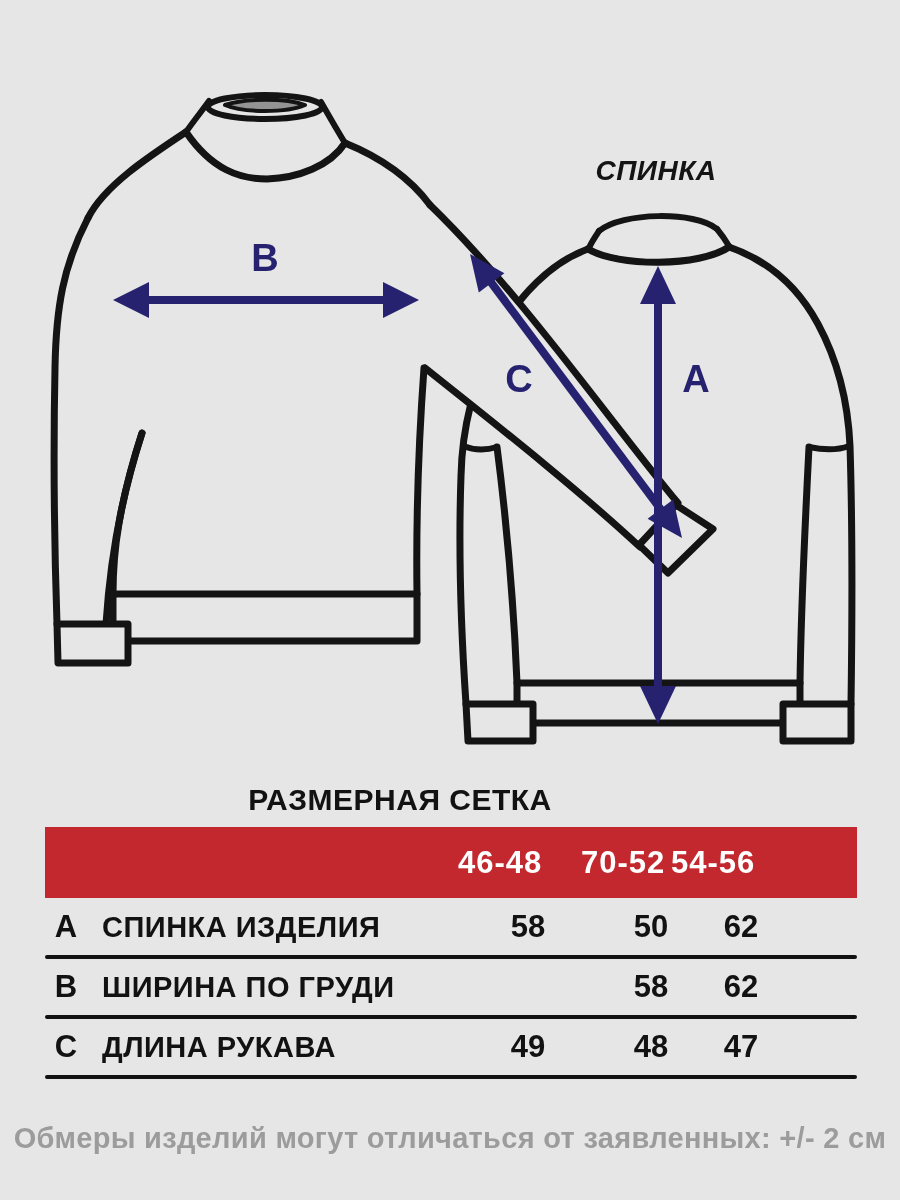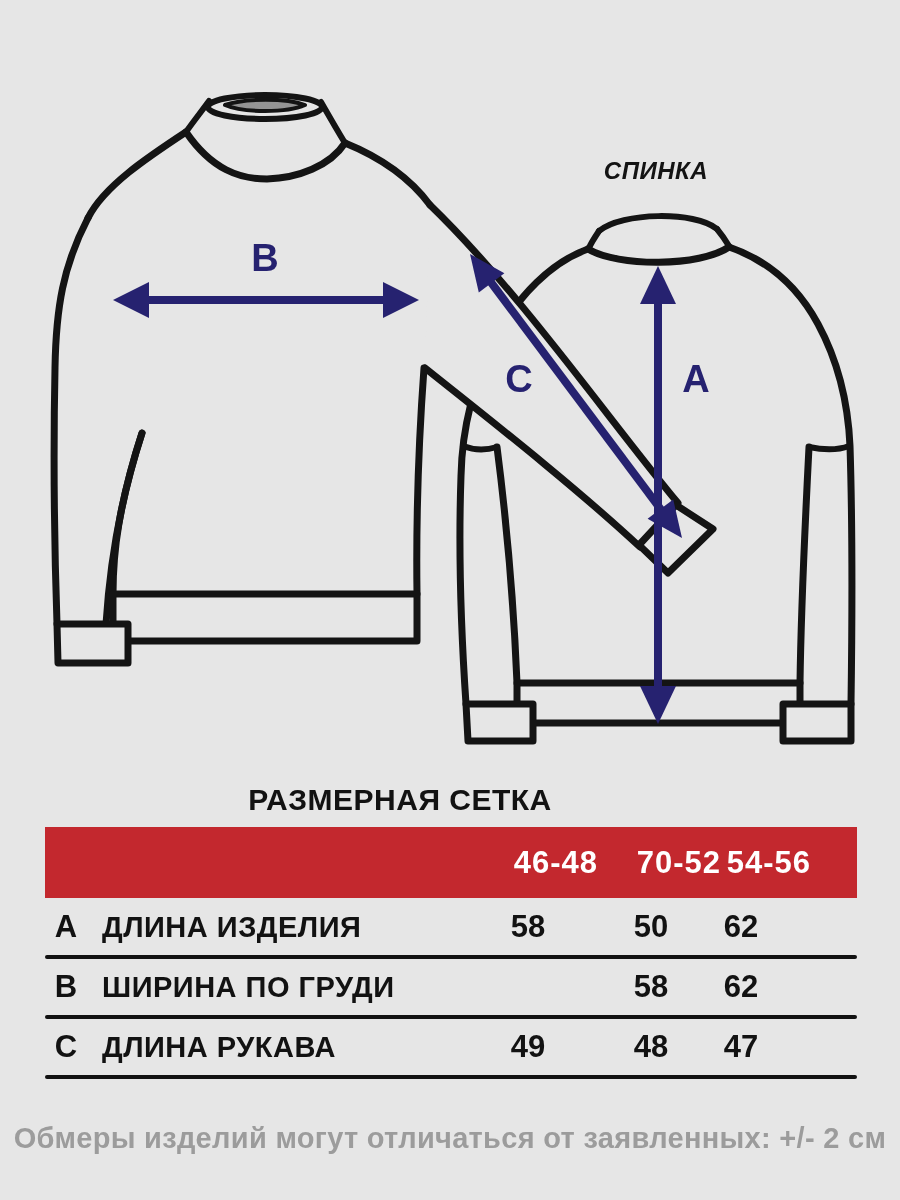--- a/index.html
+++ b/index.html
@@ -10,34 +10,34 @@
     color:#161616;
   }
   
   #diagram-svg{position:absolute;top:0;left:0;}
   .dim-label{
     position:absolute;color:#262270;font-weight:700;font-size:38px;
     line-height:44px;text-align:center;width:60px;
   }
   .back-label{
     position:absolute;left:556px;top:158px;width:200px;text-align:center;
-    font-size:24px;line-height:26px;font-weight:700;font-style:italic;
+    font-size:28px;line-height:26px;font-weight:700;font-style:italic;
     letter-spacing:.5px;color:#141414;
   }
   
   .tbl-title{
     position:absolute;top:784px;left:0;width:800px;text-align:center;
     font-size:30px;line-height:32px;font-weight:700;letter-spacing:.5px;color:#121212;
   }
   .tbl-header{
     position:absolute;left:45px;top:827px;width:812px;height:71px;background:#C3282E;
   }
   .col-cell{
     position:absolute;top:827px;height:71px;line-height:71px;width:140px;
-    text-align:right;color:#ffffff;font-size:31px;font-weight:700;letter-spacing:1px;
+    text-align:left;color:#ffffff;font-size:31px;font-weight:700;letter-spacing:1px;
   }
   .col-0{left:458px;} .col-1{left:581px;} .col-2{left:671px;}
   .tbl-row{position:absolute;left:0;width:900px;height:60px;}
   .row-0{top:897px;} .row-1{top:957px;} .row-2{top:1017px;}
   .row-key{
     position:absolute;left:45px;top:0;width:42px;height:60px;line-height:60px;
     text-align:center;font-size:31px;font-weight:700;color:#121212;
   }
   .row-label{
     position:absolute;left:102px;top:0;height:60px;line-height:60px;
@@ -148,21 +148,21 @@
 
 <div class="tbl-title">РАЗМЕРНАЯ СЕТКА</div>
 
 <div class="tbl-header"></div>
 <div class="col-cell col-0">46-48</div>
 <div class="col-cell col-1">70-52</div>
 <div class="col-cell col-2">54-56</div>
 
 <div class="tbl-row row-0">
   <div class="row-key">A</div>
-  <div class="row-label">ДЛИНА ИЗДЕЛИЯ</div>
+  <div class="row-label">СПИНКА ИЗДЕЛИЯ</div>
   <div class="row-val col-0">58</div>
   <div class="row-val col-1">50</div>
   <div class="row-val col-2">62</div>
 </div>
 <div class="divider div-0"></div>
 
 <div class="tbl-row row-1">
   <div class="row-key">B</div>
   <div class="row-label">ШИРИНА ПО ГРУДИ</div>
   <div class="row-val col-1">58</div>

